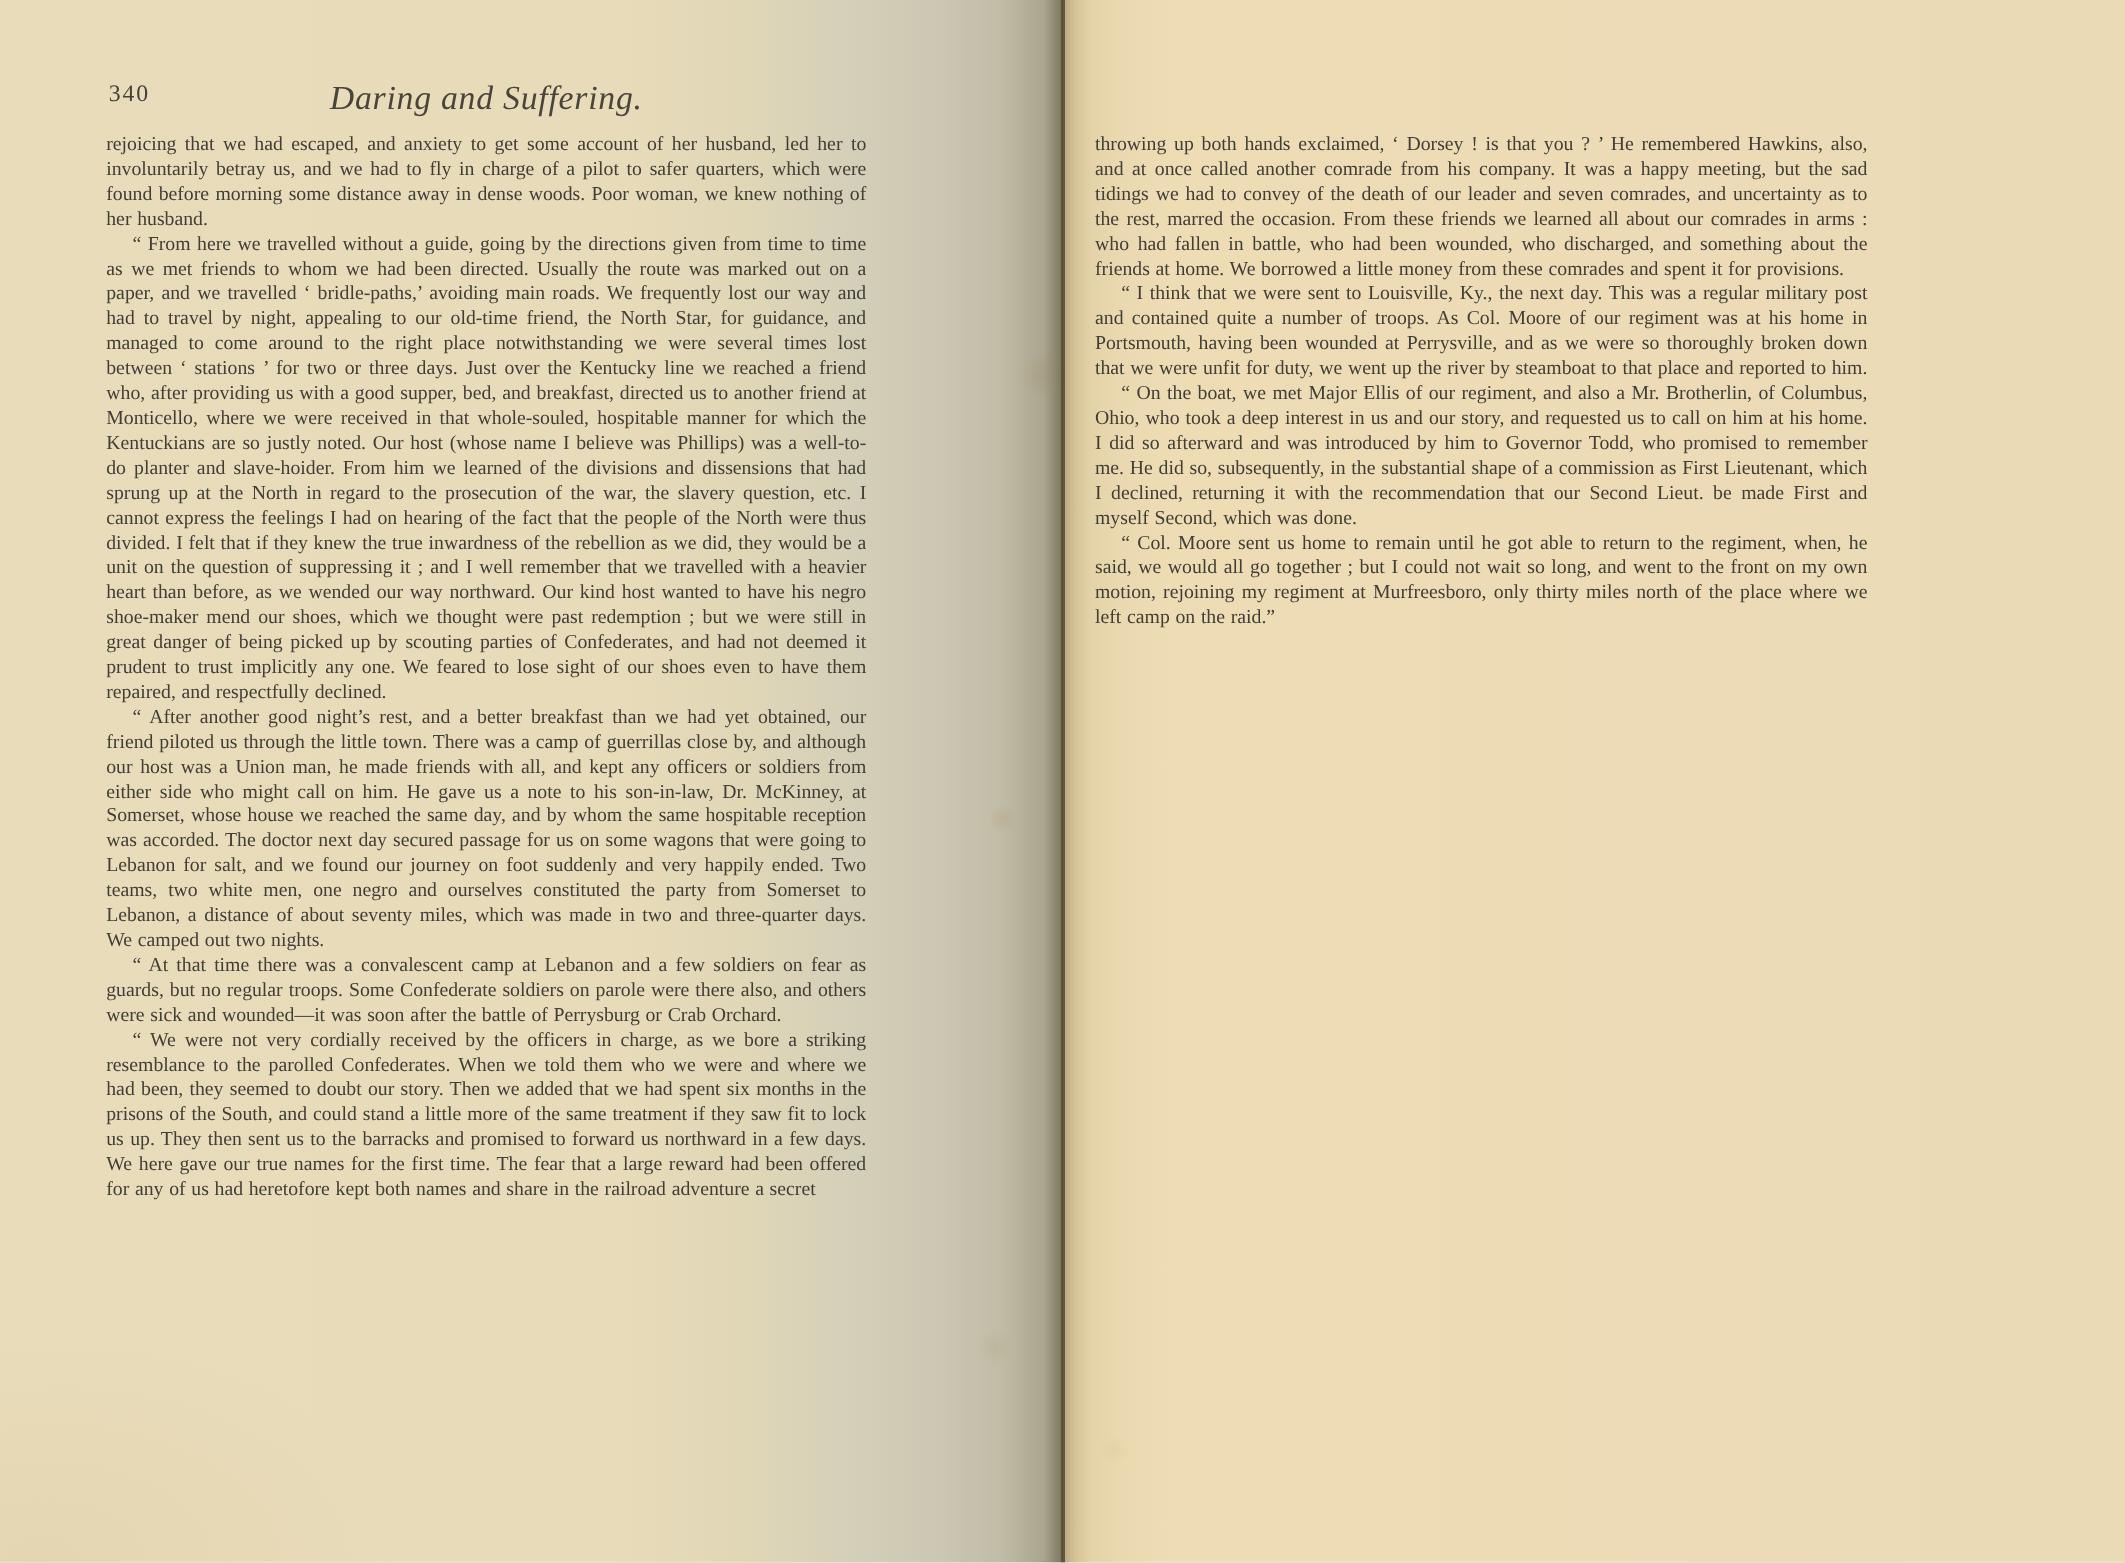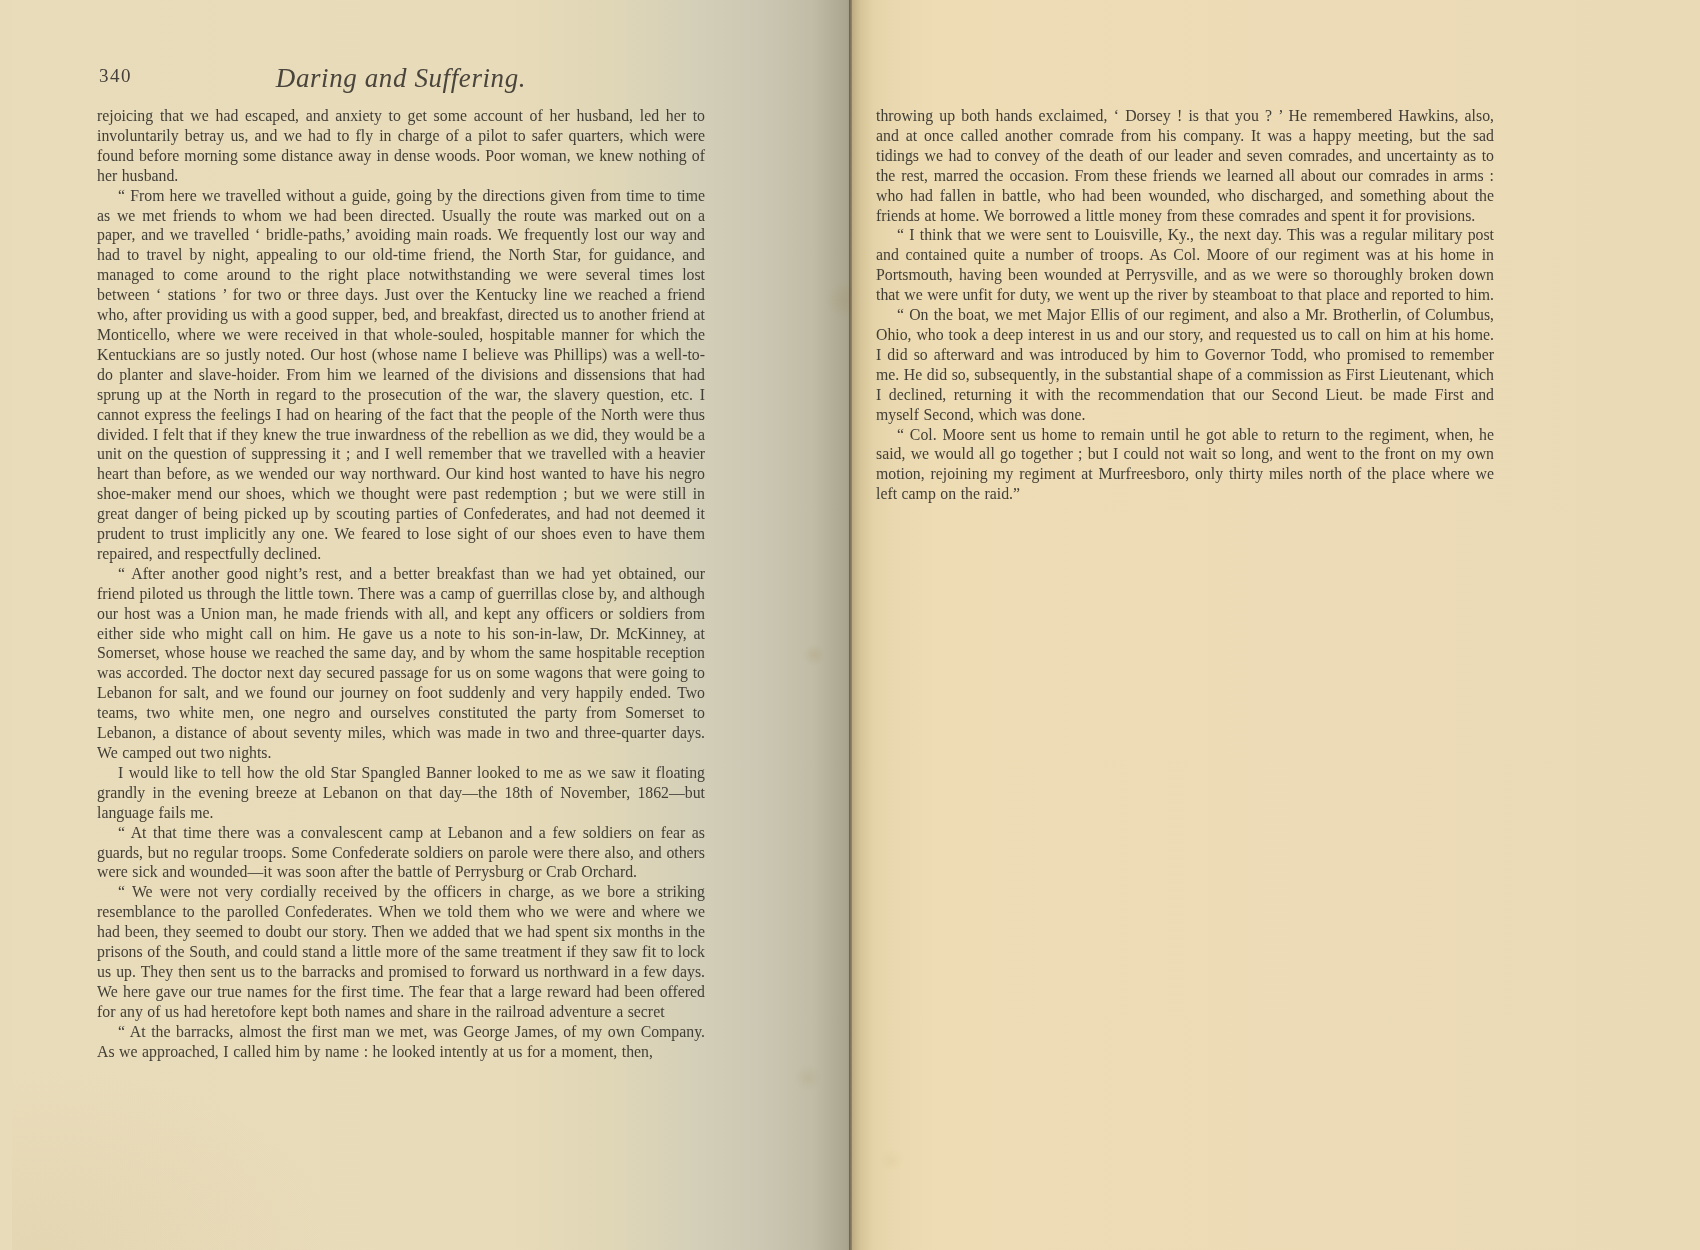--- a/index.html
+++ b/index.html
@@ -14,21 +14,21 @@
   .spread {
     position: relative;
     width: 1700px;
     height: 1250px;
     background: #e8dbba;
   }
 
   
   .page-left {
     position: absolute;
-    left: 12px; top: 0;
+    left: 0; top: 0;
     width: 852px; height: 1250px;
     background:
       radial-gradient(circle 26px at 832px 300px, rgba(150,110,50,0.10), rgba(150,110,50,0) 70%),
       radial-gradient(circle 16px at 802px 655px, rgba(160,120,60,0.14), rgba(160,120,60,0) 70%),
       radial-gradient(circle 20px at 796px 1078px, rgba(150,115,55,0.10), rgba(150,115,55,0) 70%),
       radial-gradient(ellipse 420px 260px at 30px 1250px, rgba(190,160,110,0.10), rgba(190,160,110,0) 70%),
       linear-gradient(to right,
         #e9dcba 0%, #e8dbb9 58%, #e0d7b7 70%,
         #d4cfb8 80%, #cbc7b2 88%, #c0bca6 94%,
         #aaa58e 98%, #847d66 99.5%, #564f3c 100%);
@@ -109,24 +109,22 @@
 
   <div class="page-left">
     <div class="page-header hdr-left">
       <span class="pagenum num-left">340</span>
       <span class="running-head">Daring and Suffering.</span>
     </div>
     <div class="text-block col-left">
         <p class="noindent">rejoicing that we had escaped, and anxiety to get some account of her husband, led her to involuntarily betray us, and we had to fly in charge of a pilot to safer quarters, which were found before morning some distance away in dense woods.  Poor woman, we knew nothing of her husband.</p>
         <p class="indent">“ From here we travelled without a guide, going by the directions given from time to time as we met friends to whom we had been directed.  Usually the route was marked out on a paper, and we travelled ‘ bridle-paths,’ avoiding main roads.  We frequently lost our way and had to travel by night, appealing to our old-time friend, the North Star, for guidance, and managed to come around to the right place notwithstanding we were several times lost between ‘ stations ’ for two or three days.  Just over the Kentucky line we reached a friend who, after providing us with a good supper, bed, and breakfast, directed us to another friend at Monticello, where we were received in that whole-souled, hospitable manner for which the Kentuckians are so justly noted.  Our host (whose name I believe was Phillips) was a well-to-do planter and slave-hoider.  From him we learned of the divisions and dissensions that had sprung up at the North in regard to the prosecution of the war, the slavery question, etc.  I cannot express the feelings I had on hearing of the fact that the people of the North were thus divided.  I felt that if they knew the true inwardness of the rebellion as we did, they would be a unit on the question of suppressing it ; and I well remember that we travelled with a heavier heart than before, as we wended our way northward.  Our kind host wanted to have his negro shoe-maker mend our shoes, which we thought were past redemption ; but we were still in great danger of being picked up by scouting parties of Confederates, and had not deemed it prudent to trust implicitly any one.  We feared to lose sight of our shoes even to have them repaired, and respectfully declined.</p>
         <p class="indent">“ After another good night’s rest, and a better breakfast than we had yet obtained, our friend piloted us through the little town.  There was a camp of guerrillas close by, and although our host was a Union man, he made friends with all, and kept any officers or soldiers from either side who might call on him.  He gave us a note to his son-in-law, Dr. McKinney, at Somerset, whose house we reached the same day, and by whom the same hospitable reception was accorded.  The doctor next day secured passage for us on some wagons that were going to Lebanon for salt, and we found our journey on foot suddenly and very happily ended.  Two teams, two white men, one negro and ourselves constituted the party from Somerset to Lebanon, a distance of about seventy miles, which was made in two and three-quarter days.  We camped out two nights.</p>
-        <p class="indent">I would like to tell how the old Star Spangled Banner looked to me as we saw it floating grandly in the evening breeze at Lebanon on that day—the 18th of November, 1862—but language fails me.</p>
         <p class="indent">“ At that time there was a convalescent camp at Lebanon and a few soldiers on fear as guards, but no regular troops.  Some Confederate soldiers on parole were there also, and others were sick and wounded—it was soon after the battle of Perrysburg or Crab Orchard.</p>
         <p class="indent">“ We were not very cordially received by the officers in charge, as we bore a striking resemblance to the parolled Confederates.  When we told them who we were and where we had been, they seemed to doubt our story.  Then we added that we had spent six months in the prisons of the South, and could stand a little more of the same treatment if they saw fit to lock us up.  They then sent us to the barracks and promised to forward us northward in a few days.  We here gave our true names for the first time.  The fear that a large reward had been offered for any of us had heretofore kept both names and share in the railroad adventure a secret</p>
-        <p class="indent">“ At the barracks, almost the first man we met, was George James, of my own Company.  As we approached, I called him by name : he looked intently at us for a moment, then,</p>
       </div>
   </div>
 
   <div class="page-right">
     <div class="text-block col-right">
         <p class="noindent">throwing up both hands exclaimed, ‘ Dorsey !  is that you ? ’  He remembered Hawkins, also, and at once called another comrade from his company.  It was a happy meeting, but the sad tidings we had to convey of the death of our leader and seven comrades, and uncertainty as to the rest, marred the occasion.  From these friends we learned all about our comrades in arms :  who had fallen in battle, who had been wounded, who discharged, and something about the friends at home.  We borrowed a little money from these comrades and spent it for provisions.</p>
         <p class="indent">“ I think that we were sent to Louisville, Ky., the next day.  This was a regular military post and contained quite a number of troops.  As Col. Moore of our regiment was at his home in Portsmouth, having been wounded at Perrysville, and as we were so thoroughly broken down that we were unfit for duty, we went up the river by steamboat to that place and reported to him.</p>
         <p class="indent">“ On the boat, we met Major Ellis of our regiment, and also a Mr. Brotherlin, of Columbus, Ohio, who took a deep interest in us and our story, and requested us to call on him at his home.  I did so afterward and was introduced by him to Governor Todd, who promised to remember me.  He did so, subsequently, in the substantial shape of a commission as First Lieutenant, which I declined, returning it with the recommendation that our Second Lieut. be made First and myself Second, which was done.</p>
         <p class="indent">“ Col. Moore sent us home to remain until he got able to return to the regiment, when, he said, we would all go together ; but I could not wait so long, and went to the front on my own motion, rejoining my regiment at Murfreesboro, only thirty miles north of the place where we left camp on the raid.”</p>
       </div>

